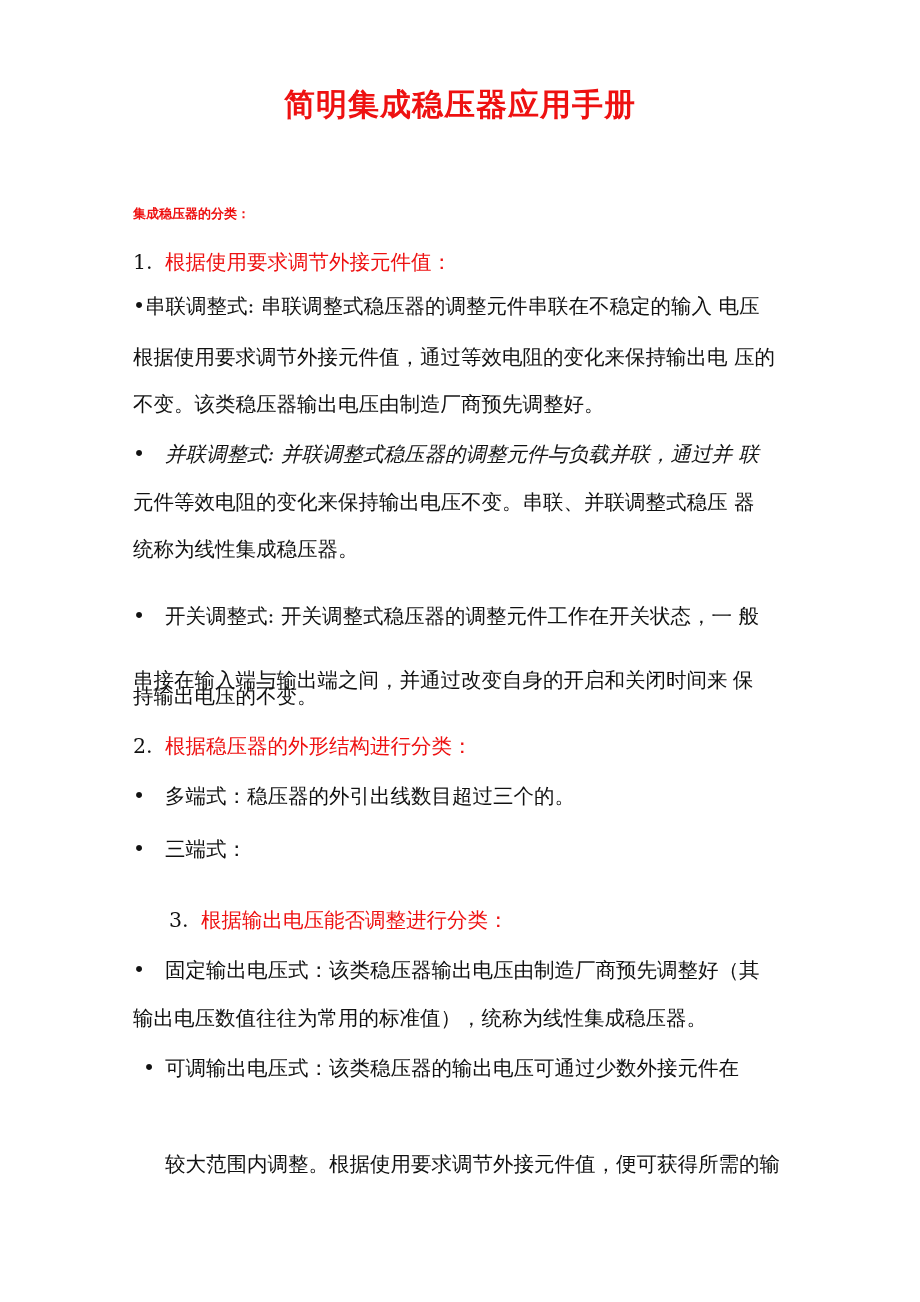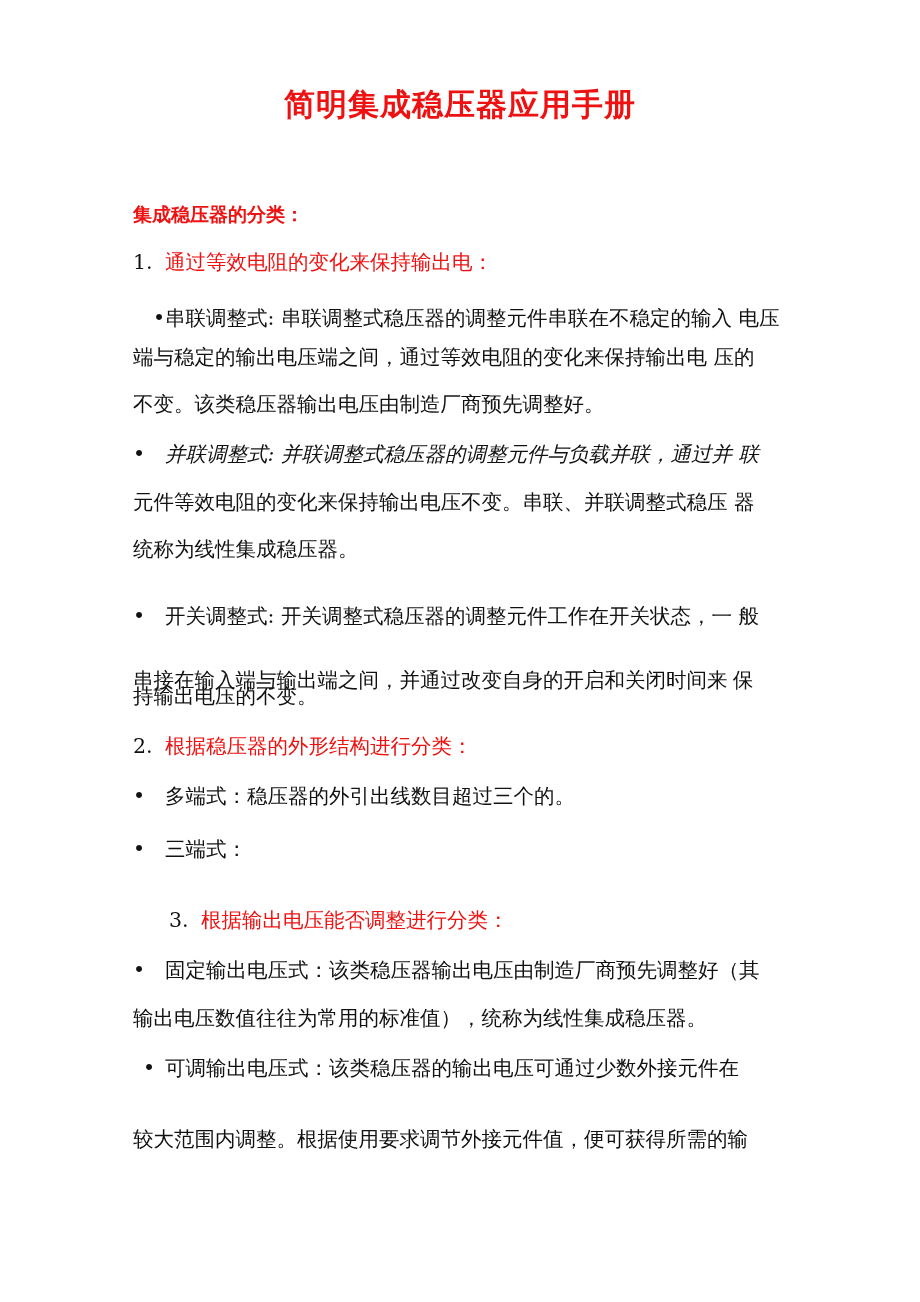--- a/index.html
+++ b/index.html
@@ -2,41 +2,41 @@
 <html><head>
   <meta charset="utf-8">
   <style>
     html, body { margin: 0; padding: 0; background: #ffffff; }
     body { width: 920px; height: 1302px; position: relative; overflow: hidden;
            font-family: "DejaVu Serif", "Liberation Serif", serif; color: #111; }
     .title { position: absolute; top: 84px; left: 0; width: 920px; text-align: center;
              font-size: 31px; font-weight: bold; color: #ee1111; letter-spacing: 1px; }
     .line { position: absolute; left: 133px; font-size: 20.5px; white-space: nowrap; line-height: 28px; }
     .red { color: #ee1111; }
-    .red-bold { color: #ee1111; font-weight: bold; font-size: 19px; }
+    .red-bold { color: #ee1111; font-weight: bold; font-size: 13px; }
     .num { color: #111; display: inline-block; width: 32px; }
     .bullet { display: inline-block; width: 32px; color: #111; }
     .bullet-tight { display: inline-block; color: #111; }
   </style>
 </head>
 <body>
 
 <div>
   <div class="title">简明集成稳压器应用手册</div>
 
   <div class="line red-bold" style="top:200px;">集成稳压器的分类：</div>
 
   <div class="line" style="top:248px;">
-    <span class="num">1.</span><span class="red">通过等效电阻的变化来保持输出电：</span>
+    <span class="num">1.</span><span class="red">根据使用要求调节外接元件值：</span>
   </div>
 
-  <div class="line" style="top:304px;margin-left:20px;">
+  <div class="line" style="top:292px;">
     <span class="bullet-tight">•</span><span>串联调整式: 串联调整式稳压器的调整元件串联在不稳定的输入  电压</span>
   </div>
-  <div class="line" style="top:343px;">端与稳定的输出电压端之间，通过等效电阻的变化来保持输出电  压的</div>
+  <div class="line" style="top:343px;">根据使用要求调节外接元件值，通过等效电阻的变化来保持输出电  压的</div>
   <div class="line" style="top:390px;">不变。该类稳压器输出电压由制造厂商预先调整好。</div>
 
   <div class="line" style="top:440px;font-style:italic;">
     <span class="bullet">•</span><span>并联调整式: 并联调整式稳压器的调整元件与负载并联，通过并  联</span>
   </div>
   <div class="line" style="top:488px;">元件等效电阻的变化来保持输出电压不变。串联、并联调整式稳压  器</div>
   <div class="line" style="top:535px;">统称为线性集成稳压器。</div>
 
   <div class="line" style="top:602px;">
     <span class="bullet">•</span><span>开关调整式: 开关调整式稳压器的调整元件工作在开关状态，一  般</span>
@@ -58,14 +58,14 @@
     <span class="num">3.</span><span class="red">根据输出电压能否调整进行分类：</span>
   </div>
   <div class="line" style="top:956px;">
     <span class="bullet">•</span><span>固定输出电压式：该类稳压器输出电压由制造厂商预先调整好（其</span>
   </div>
   <div class="line" style="top:1004px;">输出电压数值往往为常用的标准值），统称为线性集成稳压器。</div>
 
   <div class="line" style="top:1054px;text-align:center;">
     <span class="bullet">•</span><span>可调输出电压式：该类稳压器的输出电压可通过少数外接元件在</span>
   </div>
-  <div class="line" style="top:1125px;">较大范围内调整。根据使用要求调节外接元件值，便可获得所需的输</div>
+  <div class="line" style="top:1150px;margin-left:32px;">较大范围内调整。根据使用要求调节外接元件值，便可获得所需的输</div>
 </div>
 
 </body></html>

